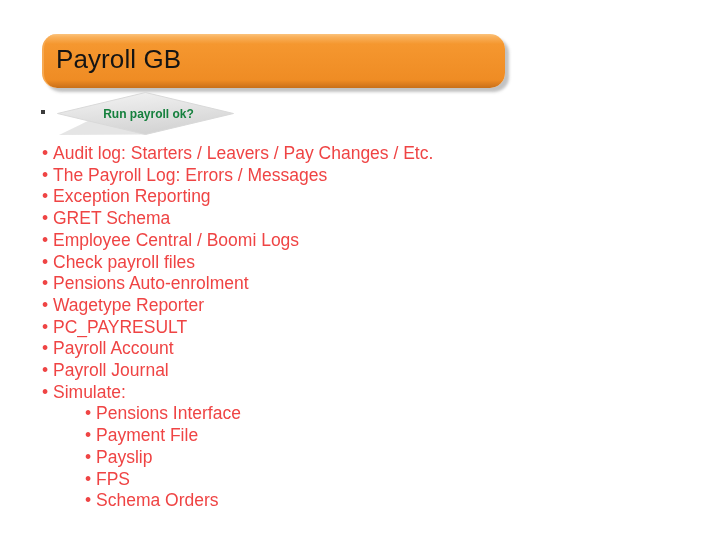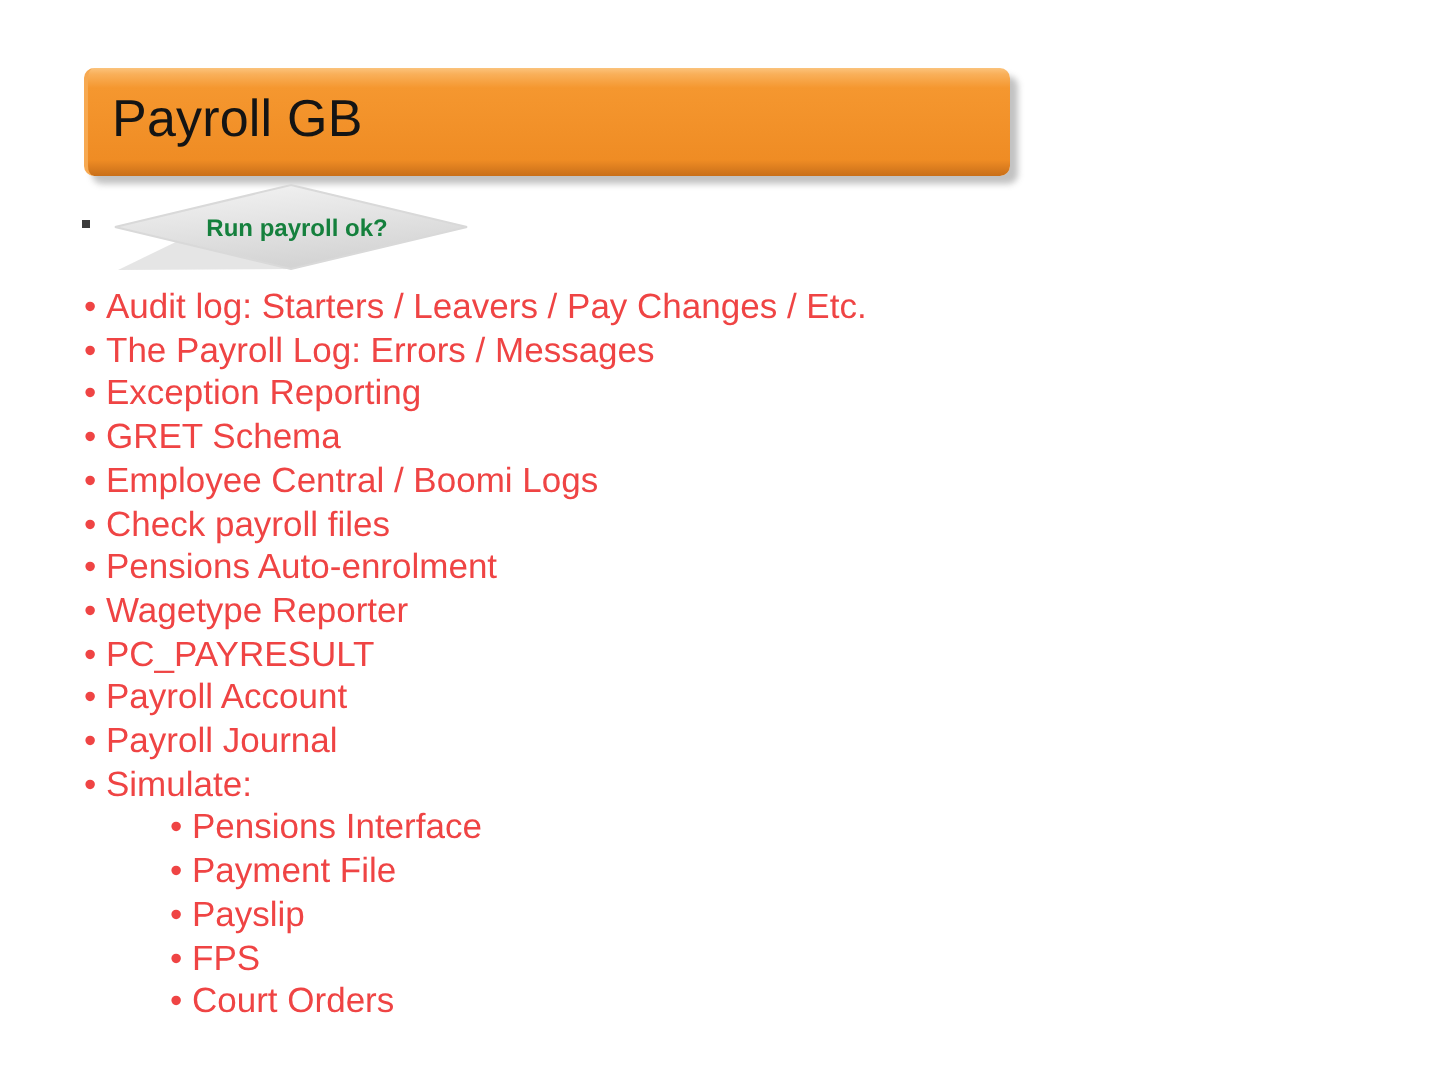--- a/index.html
+++ b/index.html
@@ -20,21 +20,21 @@
     background: #ffffff;
   }
 
   
   #title-bar {
     position: absolute;
     left: 42px;
     top: 34px;
     width: 463px;
     height: 54px;
-    border-radius: 5px;
+    border-radius: 15px;
     background: linear-gradient(to bottom,
                 #fbc37c 0px,
                 #f9b05a 3px,
                 #f5972f 10px,
                 #ef8c24 46px,
                 #d2761c 52px,
                 #c96f18 54px);
     box-shadow: 4px 4px 3px rgba(120,120,120,0.45);
     box-sizing: border-box;
     border-left: 2px solid #f7a951;
@@ -152,16 +152,16 @@
       <div class="bullet-line level-1"><span class="bullet-mark">•</span><span>Pensions Auto-enrolment</span></div>
       <div class="bullet-line level-1"><span class="bullet-mark">•</span><span>Wagetype Reporter</span></div>
       <div class="bullet-line level-1"><span class="bullet-mark">•</span><span>PC_PAYRESULT</span></div>
       <div class="bullet-line level-1"><span class="bullet-mark">•</span><span>Payroll Account</span></div>
       <div class="bullet-line level-1"><span class="bullet-mark">•</span><span>Payroll Journal</span></div>
       <div class="bullet-line level-1"><span class="bullet-mark">•</span><span>Simulate:</span></div>
       <div class="bullet-line level-2"><span class="bullet-mark">•</span><span>Pensions Interface</span></div>
       <div class="bullet-line level-2"><span class="bullet-mark">•</span><span>Payment File</span></div>
       <div class="bullet-line level-2"><span class="bullet-mark">•</span><span>Payslip</span></div>
       <div class="bullet-line level-2"><span class="bullet-mark">•</span><span>FPS</span></div>
-      <div class="bullet-line level-2"><span class="bullet-mark">•</span><span>Court Orders</span></div>
+      <div class="bullet-line level-2"><span class="bullet-mark">•</span><span>Schema Orders</span></div>
     </div>
 
 </div>
 
 </body></html>

